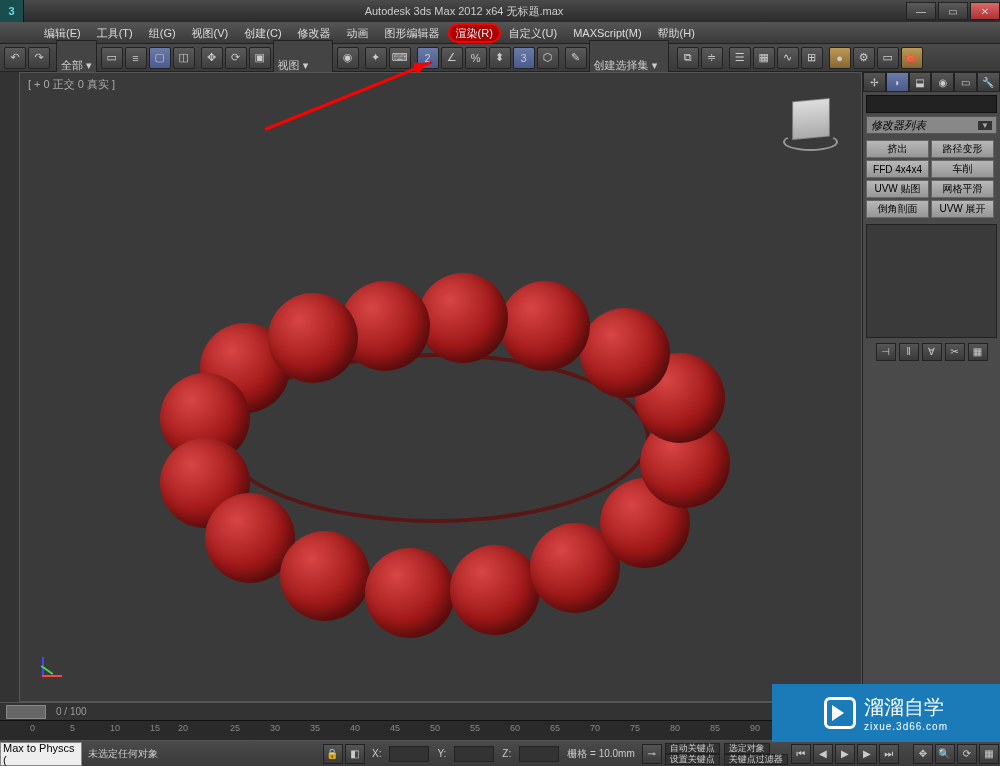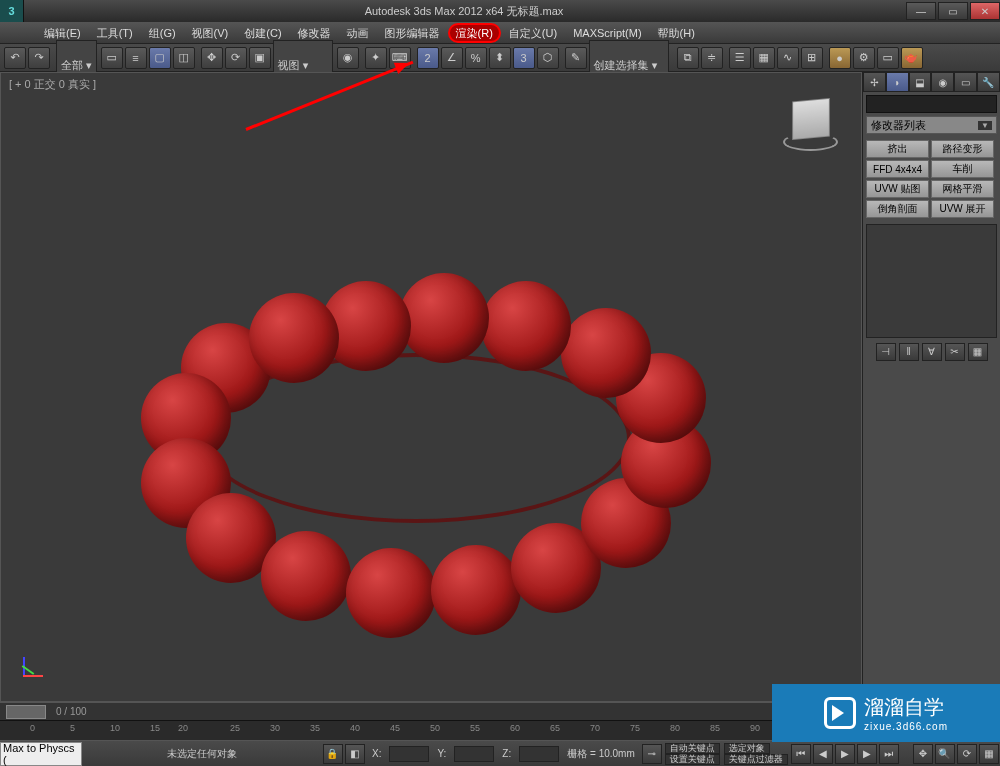--- a/index.html
+++ b/index.html
@@ -16,21 +16,21 @@
 .menuitem { padding: 0 8px; height: 20px; line-height: 20px; }
 .menuitem.hl { background: #a00; border: 2px solid #f00; border-radius: 10px; padding: 0 6px; line-height: 16px; color: #fff; }
 
 .toolbar { height: 28px; background: linear-gradient(#4a4a4a,#3a3a3a); display: flex; align-items: center; padding: 0 4px; border-bottom: 1px solid #222; }
 .tbtn { width: 22px; height: 22px; background: linear-gradient(#5a5a5a,#3e3e3e); border: 1px solid #222; margin-right: 2px; display: flex; align-items: center; justify-content: center; color: #ccc; font-size: 11px; border-radius: 2px; }
 .tbtn.active { background: linear-gradient(#6a7aaa,#4a5a8a); }
 .tbtn.gold { background: linear-gradient(#bb9955,#886633); }
 .tsep { width: 4px; }
 .tsel { height: 20px; background: #444; border: 1px solid #222; color: #ccc; font-size: 11px; padding: 17px 4px; margin-right: 4px; }
 
-.workspace { display: flex; height: 630px; }
+.workspace { display: flex; height: 630px; padding-left: 19px; }
 .viewport { flex: 1; background: #3a3a3a; position: relative; border: 1px solid #555; }
 .vplabel { position: absolute; top: 4px; left: 8px; color: #aaa; font-size: 11px; }
 .viewcube { position: absolute; top: 20px; right: 20px; width: 60px; height: 60px; }
 .viewcube .cube { width: 40px; height: 40px; background: linear-gradient(#ddd,#aaa); margin: 6px auto 0; transform: rotateX(15deg) rotateY(-20deg); border: 1px solid #888; position: relative; }
 .viewcube .ring { width: 55px; height: 18px; border: 2px solid #999; border-radius: 50%; position: absolute; bottom: 2px; left: 2px; border-top-color: transparent; }
 .axis { position: absolute; bottom: 20px; left: 18px; width: 30px; height: 30px; }
 .axis .az { position: absolute; width: 2px; height: 20px; background: #44f; left: 4px; bottom: 4px; }
 .axis .ax { position: absolute; width: 20px; height: 2px; background: #f44; left: 4px; bottom: 4px; }
 .axis .ay { position: absolute; width: 14px; height: 2px; background: #4d4; left: 2px; bottom: 10px; transform: rotate(35deg); }
 
@@ -39,41 +39,41 @@
 .bead { position: absolute; width: 90px; height: 90px; border-radius: 50%; background: radial-gradient(circle at 35% 30%, #d84545, #a01818 55%, #5a0c0c); box-shadow: inset -6px -6px 15px rgba(0,0,0,0.35); }
 
 .arrow { position: absolute; top: 55px; left: 245px; width: 180px; height: 3px; background: #f00; transform: rotate(-22deg); transform-origin: left; }
 .arrow:after { content: ""; position: absolute; right: -2px; top: -5px; border: 6px solid transparent; border-left: 14px solid #f00; }
 
 .cmdpanel { width: 138px; background: #4a4a4a; border-left: 1px solid #222; display: flex; flex-direction: column; }
 .cp-tabs { height: 20px; display: flex; background: #3a3a3a; }
 .cp-tab { flex: 1; border: 1px solid #222; background: linear-gradient(#555,#3a3a3a); display: flex; align-items: center; justify-content: center; font-size: 10px; color: #ccc; }
 .cp-tab.active { background: linear-gradient(#6a7aaa,#4a5a8a); }
 .cp-name { height: 18px; background: #222; margin: 3px; border: 1px solid #111; }
-.cp-drop { height: 18px; background: #888; margin: 0 3px 3px; border: 1px solid #555; display: flex; align-items: center; font-size: 11px; padding: 0 4px; color: #000; }
+.cp-drop { height: 18px; background: #888; margin: 0 3px 3px; border: 1px solid #555; display: flex; align-items: center; font-size: 11px; padding: 0 4px; color: #000; font-style: italic; }
 .cp-drop .arr { margin-left: auto; background: #333; color: #aaa; width: 14px; text-align: center; font-size: 8px; }
 .cp-btns { display: flex; flex-wrap: wrap; padding: 2px; }
 .cp-btn { width: 63px; height: 18px; background: linear-gradient(#b8b8b8,#969696); border: 1px solid #666; margin: 1px; font-size: 10px; color: #000; display: flex; align-items: center; justify-content: center; }
 .cp-stack { flex: 1; background: #3a3a3a; margin: 3px; border: 1px solid #222; min-height: 50px; }
 .cp-tools { height: 22px; display: flex; padding: 2px; gap: 3px; justify-content: center; }
 .cp-tool { width: 20px; height: 18px; background: linear-gradient(#555,#3a3a3a); border: 1px solid #222; font-size: 10px; color: #ccc; display:flex;align-items:center;justify-content:center; }
 .cp-blank { flex: 3; background: #4a4a4a; margin: 2px; }
 
 .timeslider { height: 18px; background: #333; border-top: 1px solid #555; display: flex; align-items: center; color: #999; font-size: 10px; position: relative; }
 .ts-scroll { width: 40px; height: 14px; background: #666; border: 1px solid #888; margin: 0 6px; }
 .ts-label { margin-left: 4px; }
 .timeruler { height: 20px; background: #2a2a2a; border-top: 1px solid #111; position: relative; color: #888; font-size: 9px; }
 .tick { position: absolute; top: 2px; }
 
 .statusbar { height: 26px; background: linear-gradient(#4a4a4a,#3a3a3a); display: flex; align-items: center; font-size: 10px; color: #ccc; border-top: 1px solid #555; }
 .sb-left { width: 82px; height: 24px; background: #eee; color: #000; display: flex; align-items: center; padding: 1px 2px; font-size: 11px; border: 1px solid #888; }
 .sb-field { background: #333; border: 1px solid #222; height: 16px; padding: 0 4px; margin: 0 2px; display: flex; align-items: center; min-width: 40px; }
 .sb-btn { width: 20px; height: 20px; background: linear-gradient(#555,#3a3a3a); border: 1px solid #222; margin: 0 1px; display:flex;align-items:center;justify-content:center; }
 .sb-text { padding: 0 6px; }
-.sb-mid { display: flex; flex-direction: column; height: 26px; justify-content: center; flex: 0 0 240px; align-items: center; }
+.sb-mid { display: flex; flex-direction: column; height: 26px; justify-content: center; flex: 0 0 240px; }
 .sb-row { display: flex; align-items: center; height: 13px; }
 
 .watermark { position: absolute; right: 0; bottom: 24px; width: 228px; height: 58px; background: #1a7bb8; display: flex; align-items: center; justify-content: center; color: #fff; font-size: 20px; gap: 8px; }
 .watermark .playicon { width: 32px; height: 32px; border: 3px solid #fff; border-radius: 6px; display: flex; align-items: center; justify-content: center; }
 .watermark .playicon:before { content: ""; border: 8px solid transparent; border-left: 12px solid #fff; margin-left: 4px; }
 .watermark .sub { font-size: 10px; display: block; letter-spacing: 1px; }
 </style>
 </head>
 <body>
 

